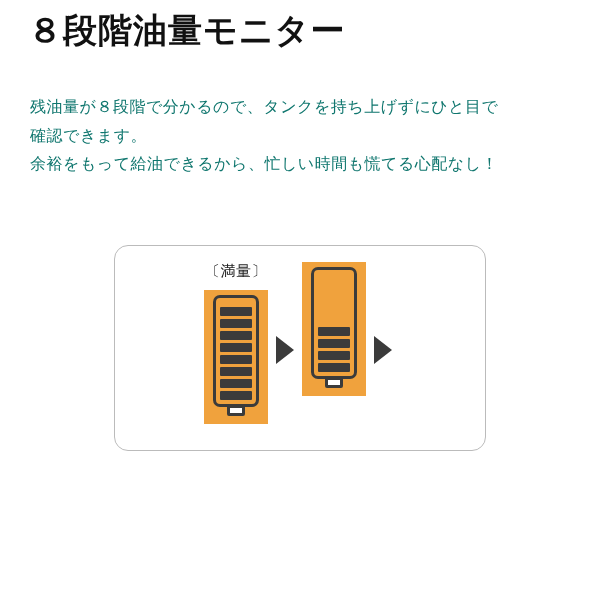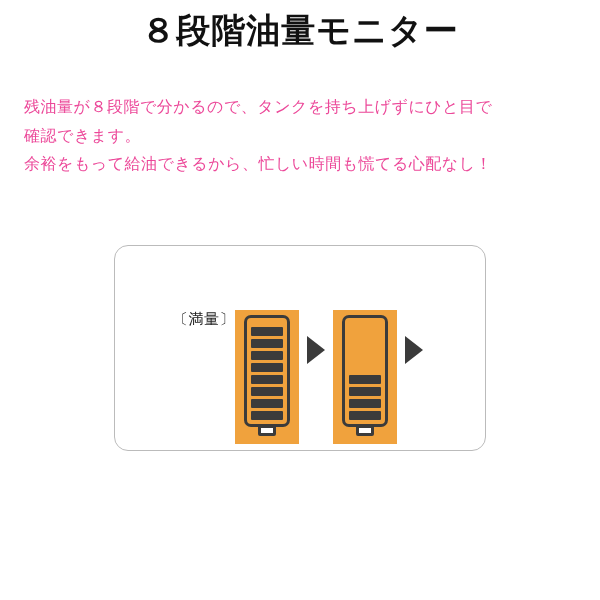--- a/index.html
+++ b/index.html
@@ -14,41 +14,40 @@
     font-family:"Liberation Sans","DejaVu Sans",sans-serif;
     color:#222;overflow:hidden;
   }
   .page{width:600px;height:600px;position:relative;}
   .tagline{
     font-size:16px;letter-spacing:1px;color:#333;
     margin:24px 30px 0 30px;
   }
   .page-title{
     font-size:34px;font-weight:600;letter-spacing:1px;color:#111;
-    margin:10px 28px 0 28px;line-height:1.2;text-align:center;
+    margin:10px 28px 0 28px;line-height:1.2;
   }
   .description{
-    font-size:16px;line-height:1.8;letter-spacing:0.5px;color:#ec4899;
-    margin:42px 28px 0 24px;white-space:pre-line;
+    font-size:16px;line-height:1.8;letter-spacing:0.5px;color:#0f766e;
+    margin:42px 28px 0 30px;white-space:pre-line;
   }
   .monitor-box{
     width:372px;height:206px;
     margin:66px auto 0 auto;
     border:1px solid var(--box-border);
     border-radius:14px;
     padding-top:16px;
     background:#fff;
   }
   .stages-row{
     display:flex;justify-content:center;align-items:flex-start;
   }
   .stage{
-    display:flex;
+    display:flex;flex-direction:column;align-items:center;
     padding:0 2px;
-    margin-top:48px;
   }
   .stage-label{
     font-size:15px;letter-spacing:0.5px;color:#222;
     margin-bottom:9px;white-space:nowrap;
   }
   .tank-panel{
     width:64px;height:134px;background:var(--orange);
     display:flex;justify-content:center;align-items:flex-start;
     padding-top:5px;
   }

